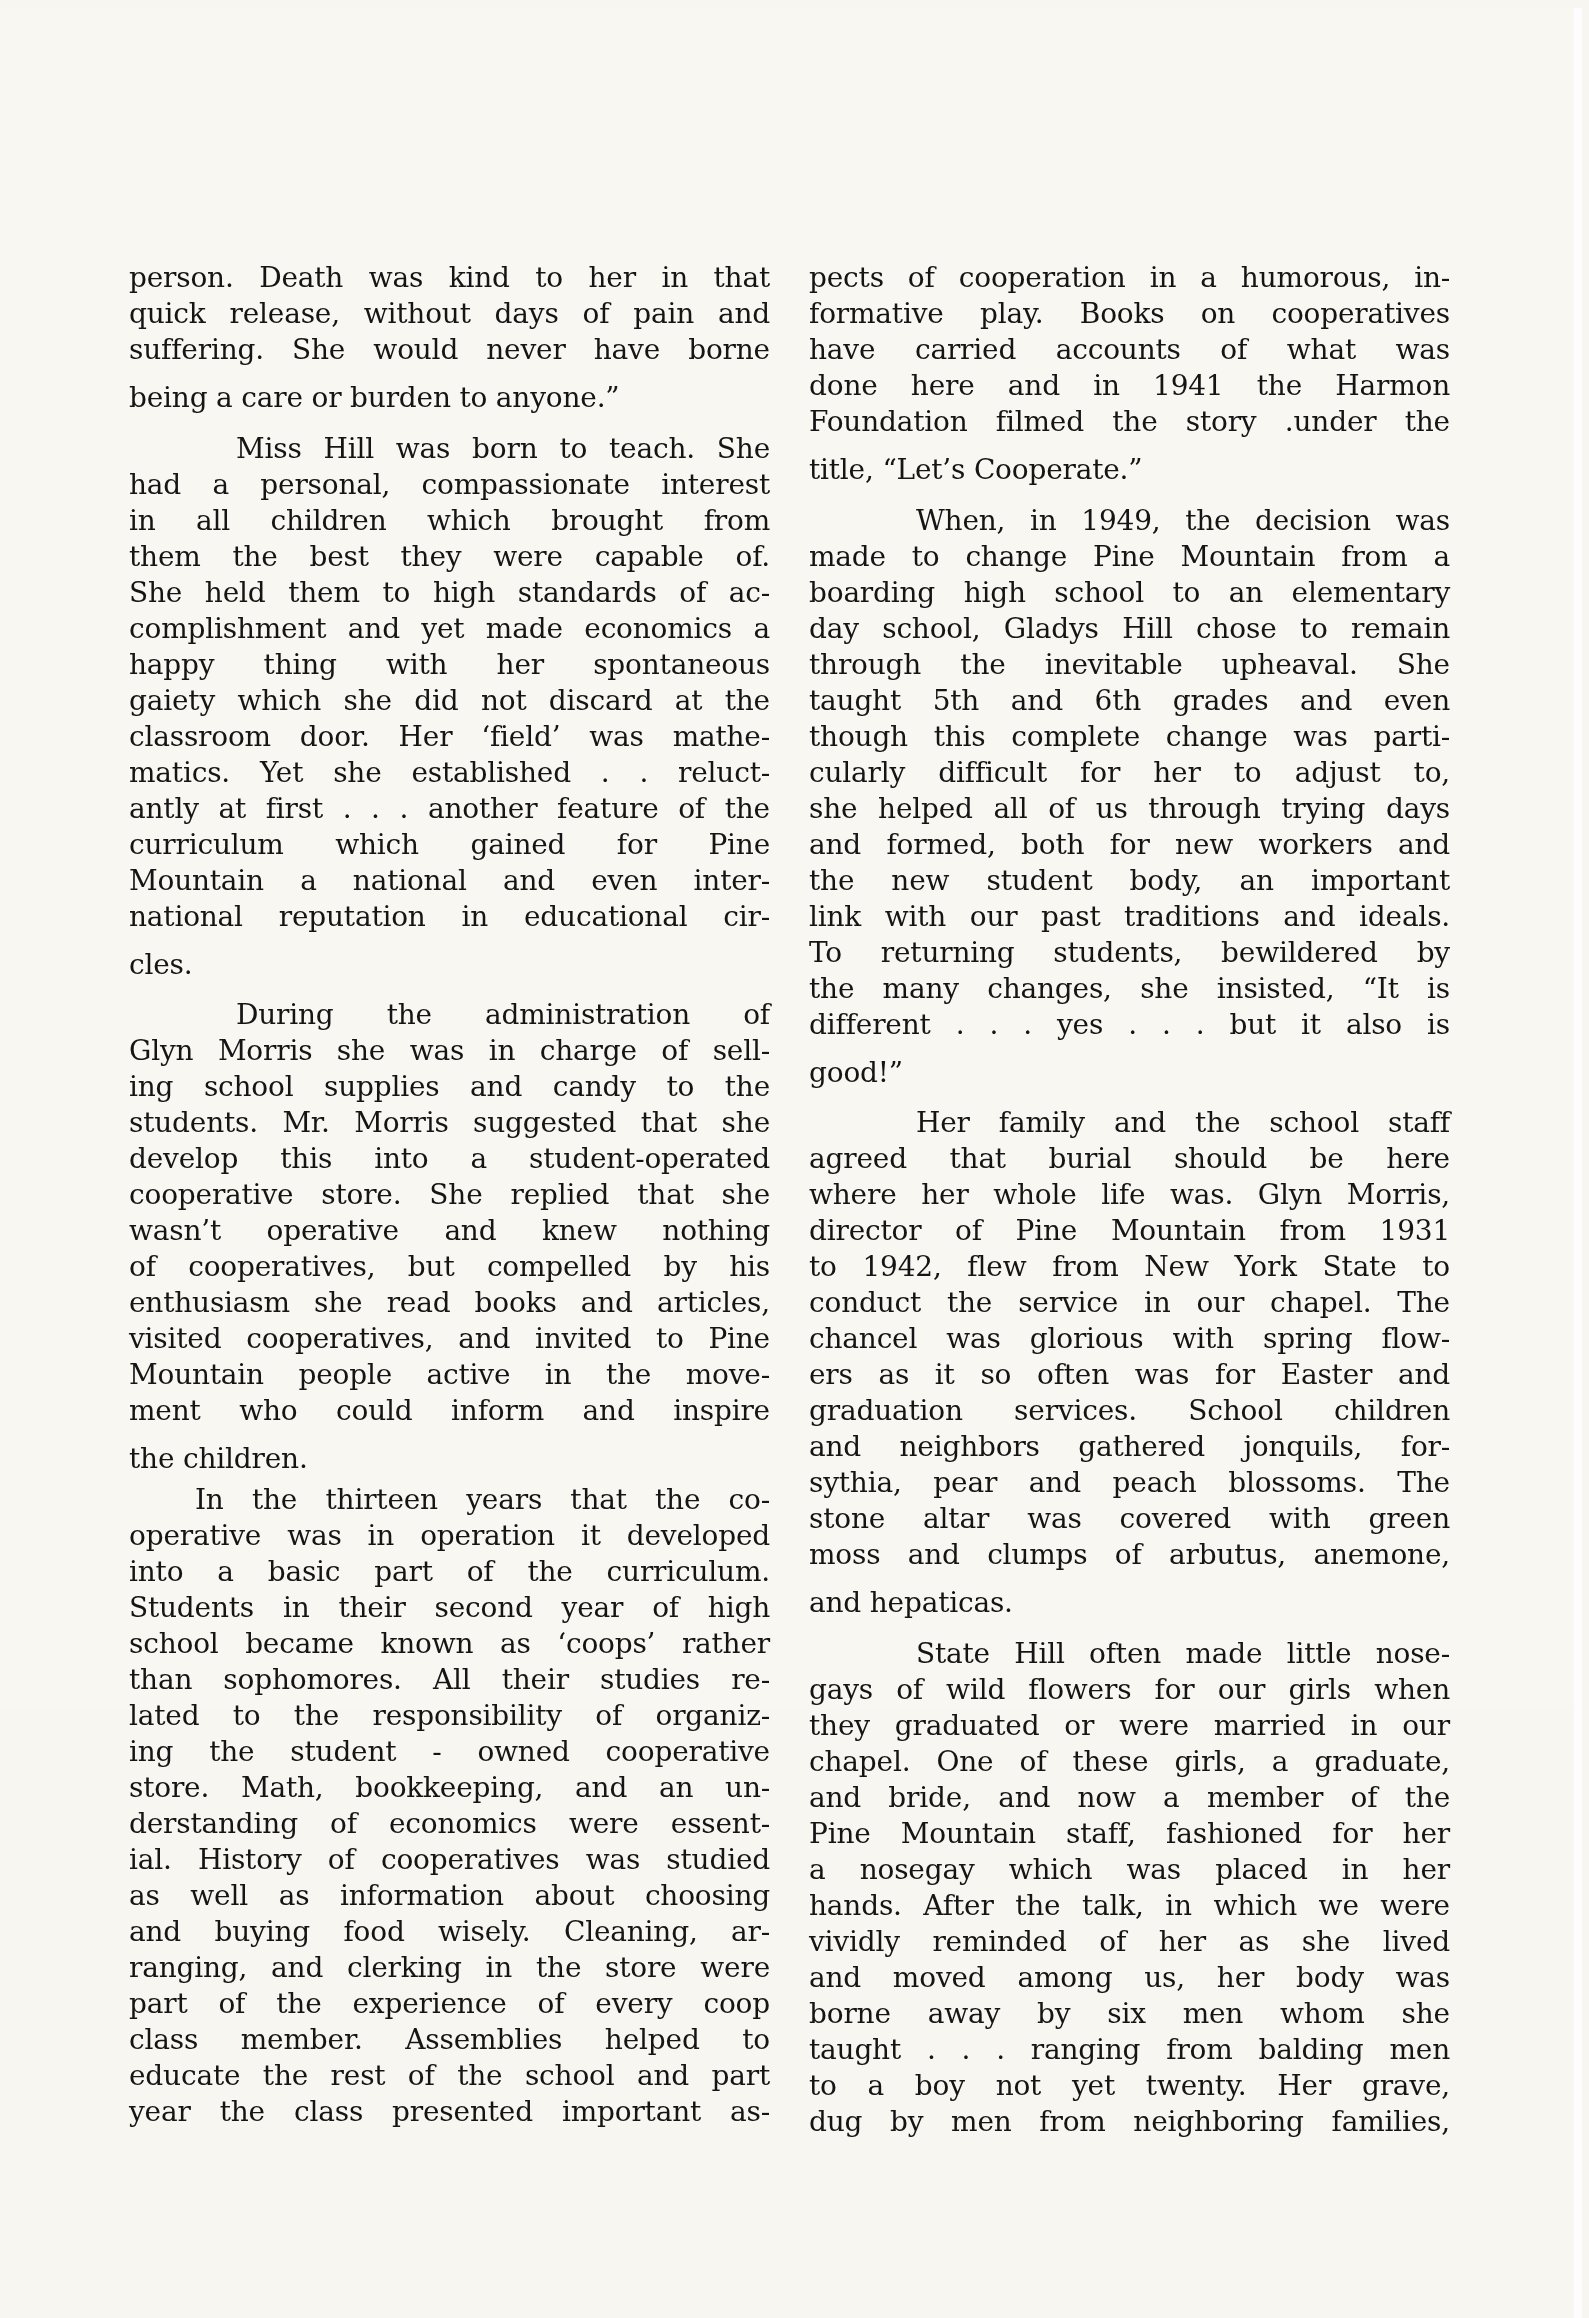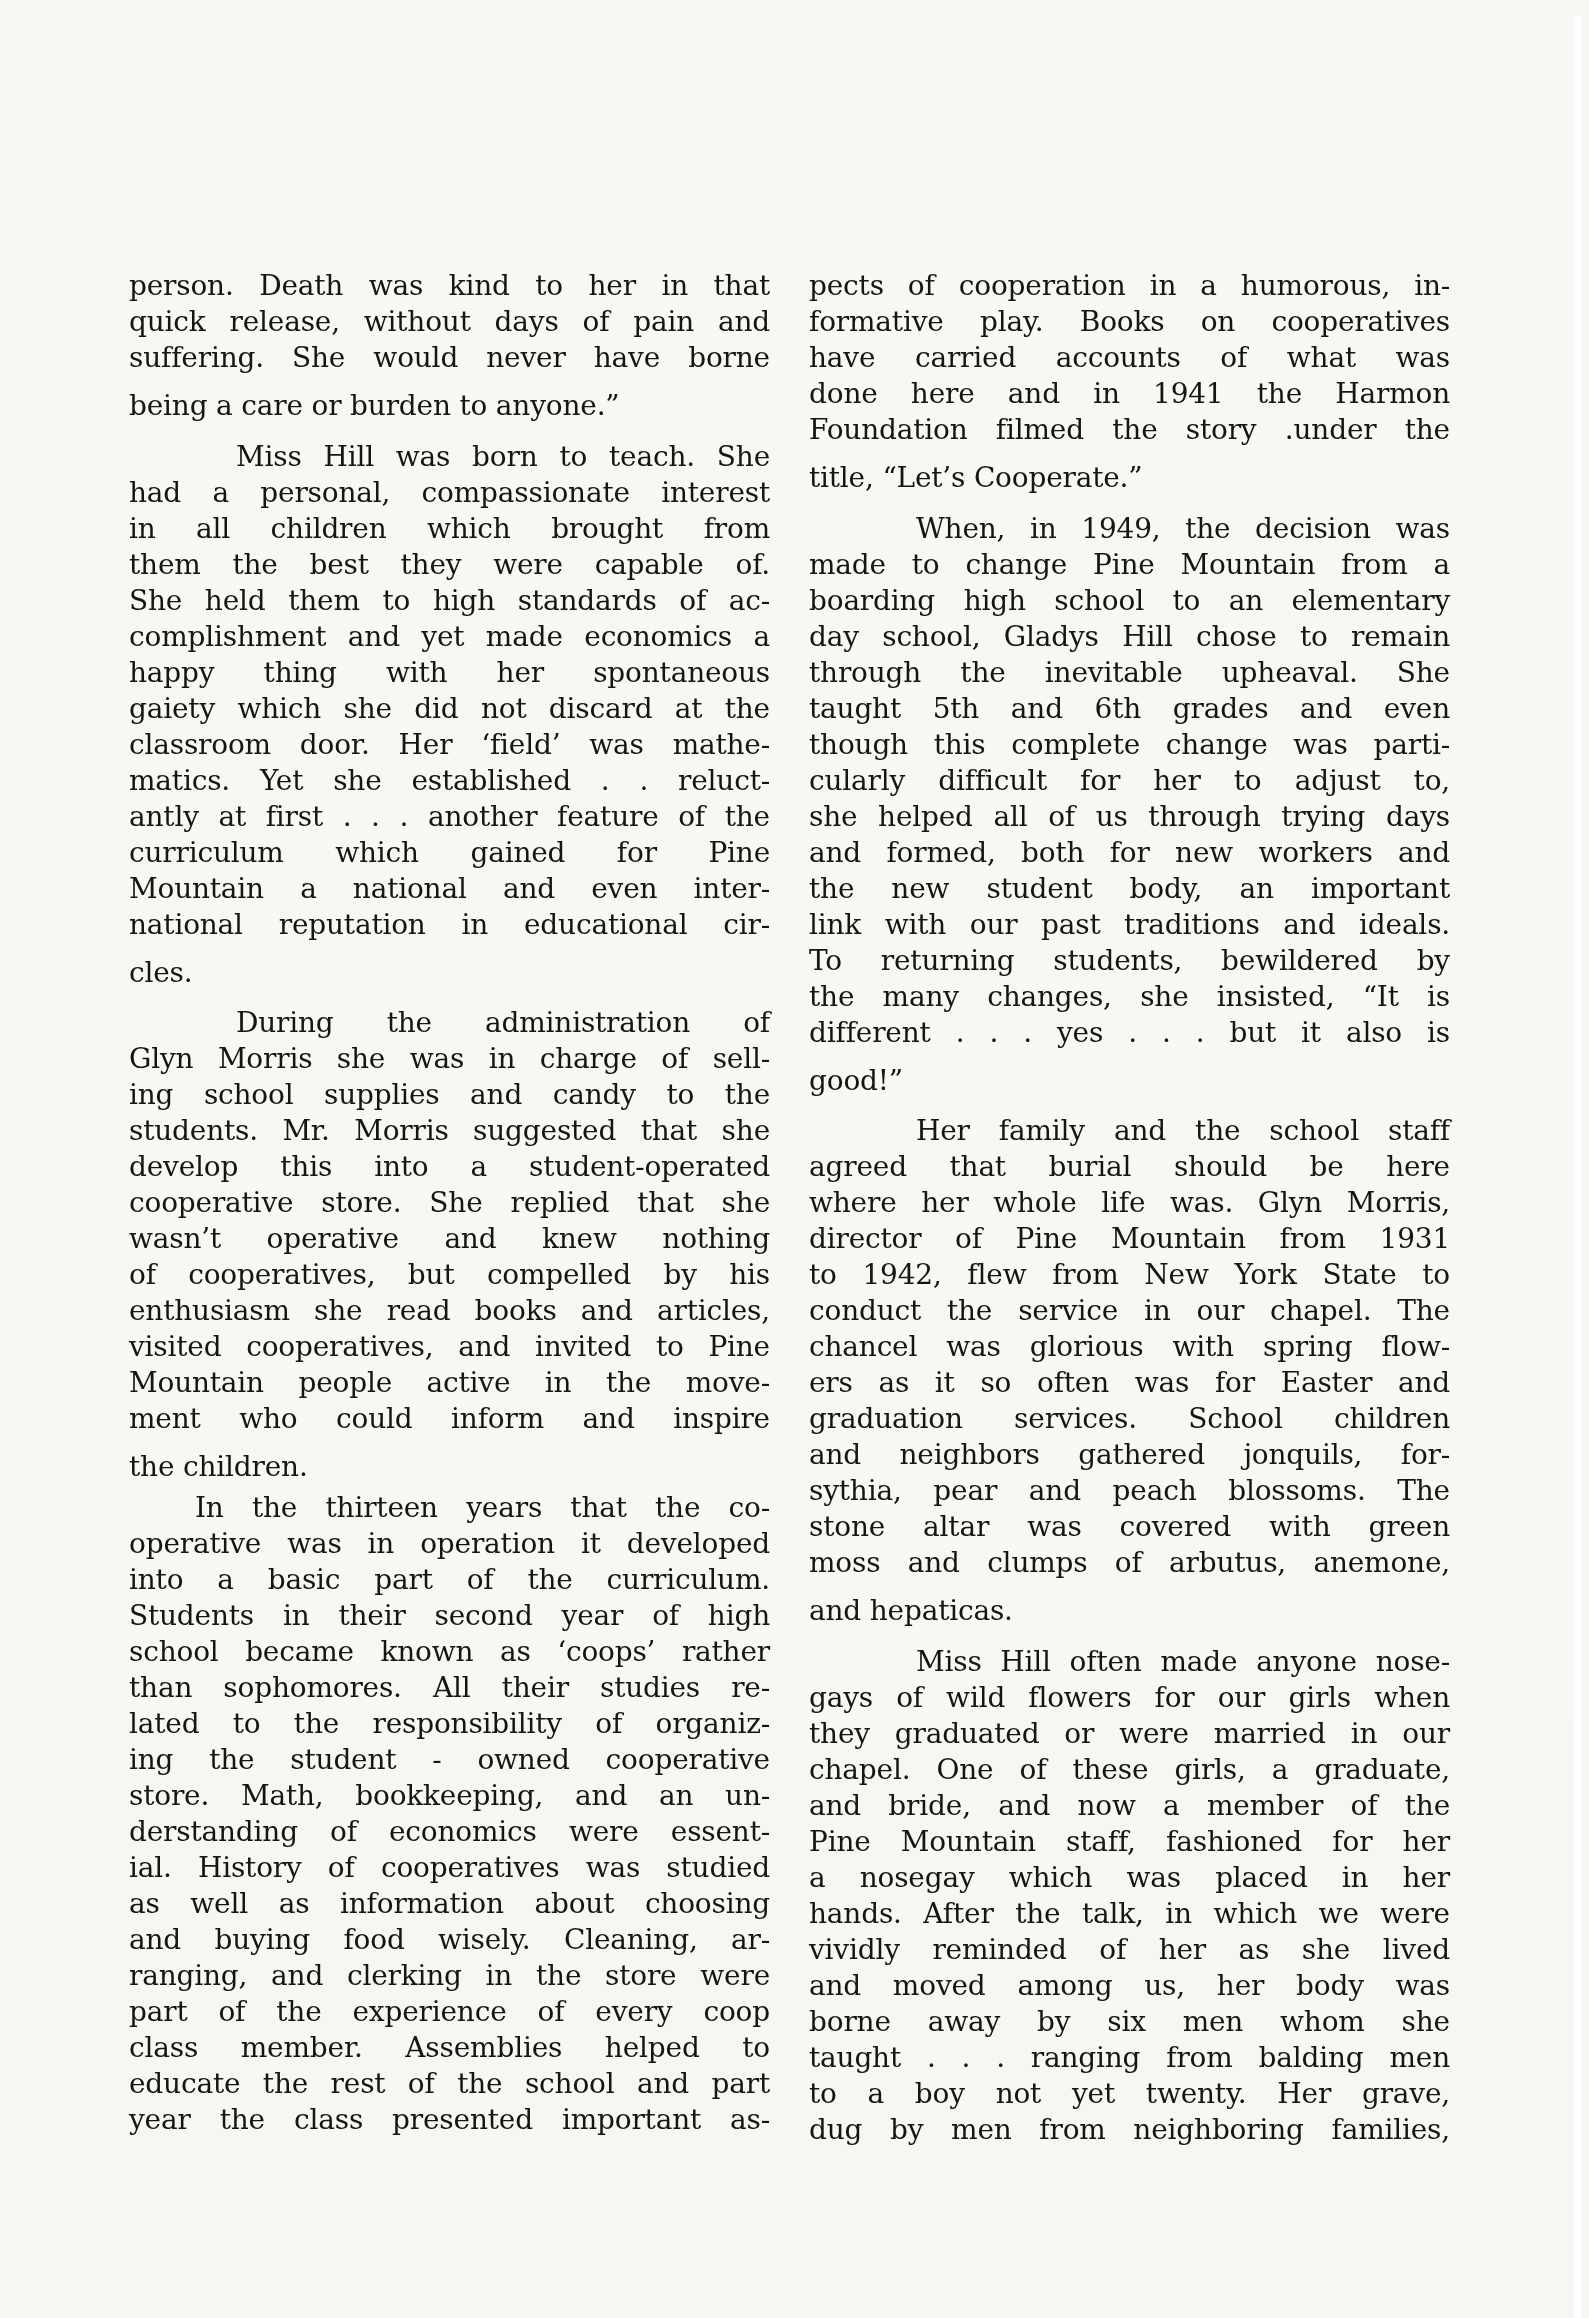--- a/index.html
+++ b/index.html
@@ -3,21 +3,21 @@
 <meta charset="utf-8">
 <style>
   html, body { margin:0; padding:0; }
   body {
     width:1589px; height:2319px; position:relative; overflow:hidden;
     background:#f7f6f1;
     font-family:"DejaVu Serif", "Liberation Serif", serif;
     color:#151515;
   }
   .page {
-    position:absolute; left:0; top:16px; width:1582px; height:1702px;
+    position:absolute; left:0; top:8px; width:1582px; height:1702px;
     background:#f8f7f2;
   }
   .edge {
     position:absolute; right:0; top:0; width:7.6px; height:2319px;
     background:#fdfdff;
   }
   .col {
     position:absolute; top:252px; width:641px;
   }
   .col.left { left:129px; }
@@ -148,21 +148,21 @@
       <span class="line">ers as it so often was for Easter and</span>
       <span class="line">graduation services. School children</span>
       <span class="line">and neighbors gathered jonquils, for-</span>
       <span class="line">sythia, pear and peach blossoms. The</span>
       <span class="line">stone altar was covered with green</span>
       <span class="line">moss and clumps of arbutus, anemone,</span>
       <span class="line last">and hepaticas.</span>
     </div>
     <div class="para-gap"></div>
     <div>
-      <span class="line indent">Miss Hill often made anyone nose-</span>
+      <span class="line indent">State Hill often made little nose-</span>
       <span class="line">gays of wild flowers for our girls when</span>
       <span class="line">they graduated or were married in our</span>
       <span class="line">chapel. One of these girls, a graduate,</span>
       <span class="line">and bride, and now a member of the</span>
       <span class="line">Pine Mountain staff, fashioned for her</span>
       <span class="line">a nosegay which was placed in her</span>
       <span class="line">hands. After the talk, in which we were</span>
       <span class="line">vividly reminded of her as she lived</span>
       <span class="line">and moved among us, her body was</span>
       <span class="line">borne away by six men whom she</span>

